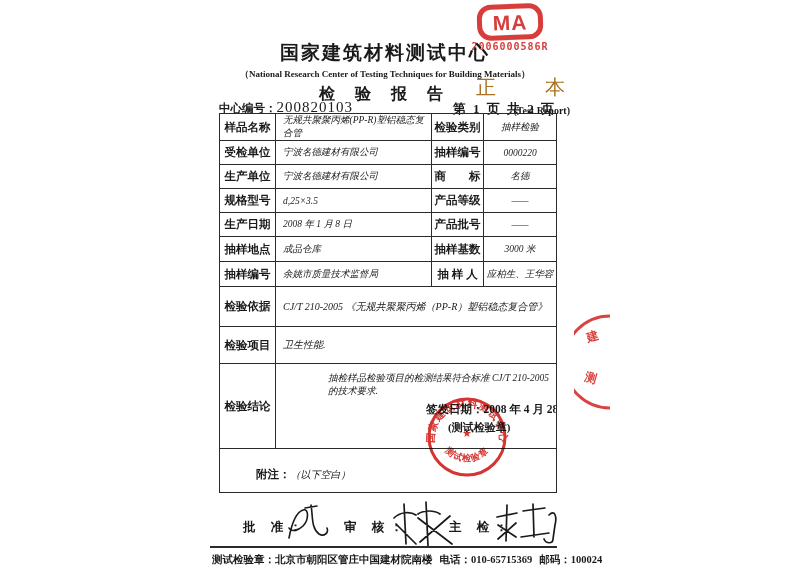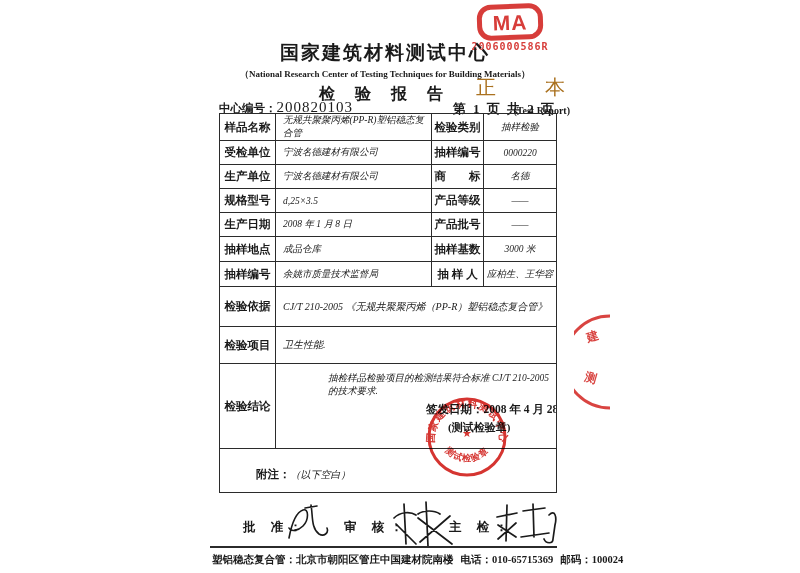--- a/index.html
+++ b/index.html
@@ -175,16 +175,16 @@
     <path d="M12,4 L14,44 M2,18 C8,12 18,11 24,15 M24,44 L4,24 M34,2 L36,46 M26,14 C32,10 42,10 48,14 M28,42 L58,16 M26,18 L60,44" fill="none" stroke="#1a1a1a" stroke-width="1.7" stroke-linecap="round"></path>
   </svg>
   <div class="sig-label" style="left:449px; top:519px;">主 检：</div>
   <svg class="sig" style="left:493px; top:503px;" width="64" height="42" viewBox="0 0 64 42">
     <path d="M4,14 L24,10 M14,2 L13,38 M5,22 L23,34 M23,20 L5,36 M30,8 L52,5 M40,1 L41,34 M28,34 L56,30 M56,12 C62,6 64,14 62,22 L60,36 C60,41 53,41 51,36" fill="none" stroke="#1a1a1a" stroke-width="1.7" stroke-linecap="round"></path>
   </svg>
 
   <div class="bottom-rule"></div>
 
   <div class="footer">
-    <span>塑铝稳态复合管：北京市朝阳区管庄中国建材院南楼</span><span>电话：010-65715369</span><span>邮码：100024</span>
+    <span>测试检验章：北京市朝阳区管庄中国建材院南楼</span><span>电话：010-65715369</span><span>邮码：100024</span>
   </div>
 
 </div>
 
 </body></html>

